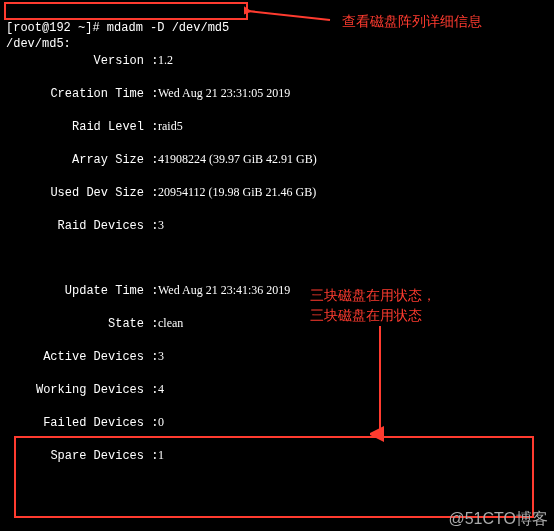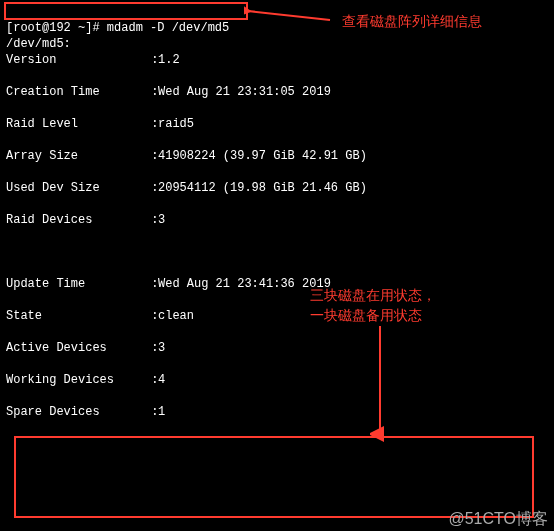--- a/index.html
+++ b/index.html
@@ -13,23 +13,23 @@
     font-size: 12px;
     line-height: 16px;
     overflow: hidden;
   }
   .term {
     padding: 4px 6px;
     white-space: pre;
     position: relative;
   }
   .kv { display: block; }
-  .k { display: inline-block; width: 138px; }
+  .k { display: inline-block; width: 138px; text-align: right; }
   .c { display: inline-block; width: 14px; text-align: center; }
-  .v { display: inline-block; }
+  .v { display: inline-block; font-family: Liberation Serif, serif; }
   .annot {
     position: absolute;
     color: #ff3b2f;
     font-family: Arial, "Microsoft YaHei", sans-serif;
     font-size: 14px;
     line-height: 18px;
     pointer-events: none;
   }
   .box {
     position: absolute;
@@ -59,20 +59,21 @@
 <span class="kv"><span class="k">Creation Time</span><span class="c"> : </span><span class="v">Wed Aug 21 23:31:05 2019</span></span>
 <span class="kv"><span class="k">Raid Level</span><span class="c"> : </span><span class="v">raid5</span></span>
 <span class="kv"><span class="k">Array Size</span><span class="c"> : </span><span class="v">41908224 (39.97 GiB 42.91 GB)</span></span>
 <span class="kv"><span class="k">Used Dev Size</span><span class="c"> : </span><span class="v">20954112 (19.98 GiB 21.46 GB)</span></span>
 <span class="kv"><span class="k">Raid Devices</span><span class="c"> : </span><span class="v">3</span></span>
 <span class="kv"> </span>
 <span class="kv"><span class="k">Update Time</span><span class="c"> : </span><span class="v">Wed Aug 21 23:41:36 2019</span></span>
 <span class="kv"><span class="k">State</span><span class="c"> : </span><span class="v">clean</span></span>
 <span class="kv"><span class="k">Active Devices</span><span class="c"> : </span><span class="v">3</span></span>
 <span class="kv"><span class="k">Working Devices</span><span class="c"> : </span><span class="v">4</span></span>
+<span class="kv"><span class="k">Failed Devices</span><span class="c"> : </span><span class="v">0</span></span>
 <span class="kv"><span class="k">Spare Devices</span><span class="c"> : </span><span class="v">1</span></span>
 
 
 
 
 
 
 
 
 
@@ -83,21 +84,21 @@
 
 
 
 </div>
 
 <div class="box" style="left:4px; top:2px; width:240px; height:14px;"></div>
 <div class="box" style="left:14px; top:436px; width:516px; height:78px;"></div>
 
 <div class="annot" style="left:330px; top:12px;margin-left:12px;">查看磁盘阵列详细信息</div>
 <div class="annot" style="left:310px; top:286px;">三块磁盘在用状态，</div>
-<div class="annot" style="left:310px; top:306px;">一块磁盘备用状态</div>
+<div class="annot" style="left:310px; top:306px;">三块磁盘在用状态</div>
 
 <svg class="arrow" style="left:244px; top:6px;" width="90" height="24">
   <defs>
       <marker id="ah1" markerWidth="8" markerHeight="8" refX="2" refY="4" orient="auto">
         <path d="M8,0 L0,4 L8,8 Z" fill="#ff3b2f"></path>
       </marker>
     </defs>
   <line x1="86" y1="14" x2="4" y2="5" stroke="#ff3b2f" stroke-width="2" marker-end="url(#ah1)"></line>
 </svg>
 <svg class="arrow" style="left:370px; top:324px;" width="20" height="118">

